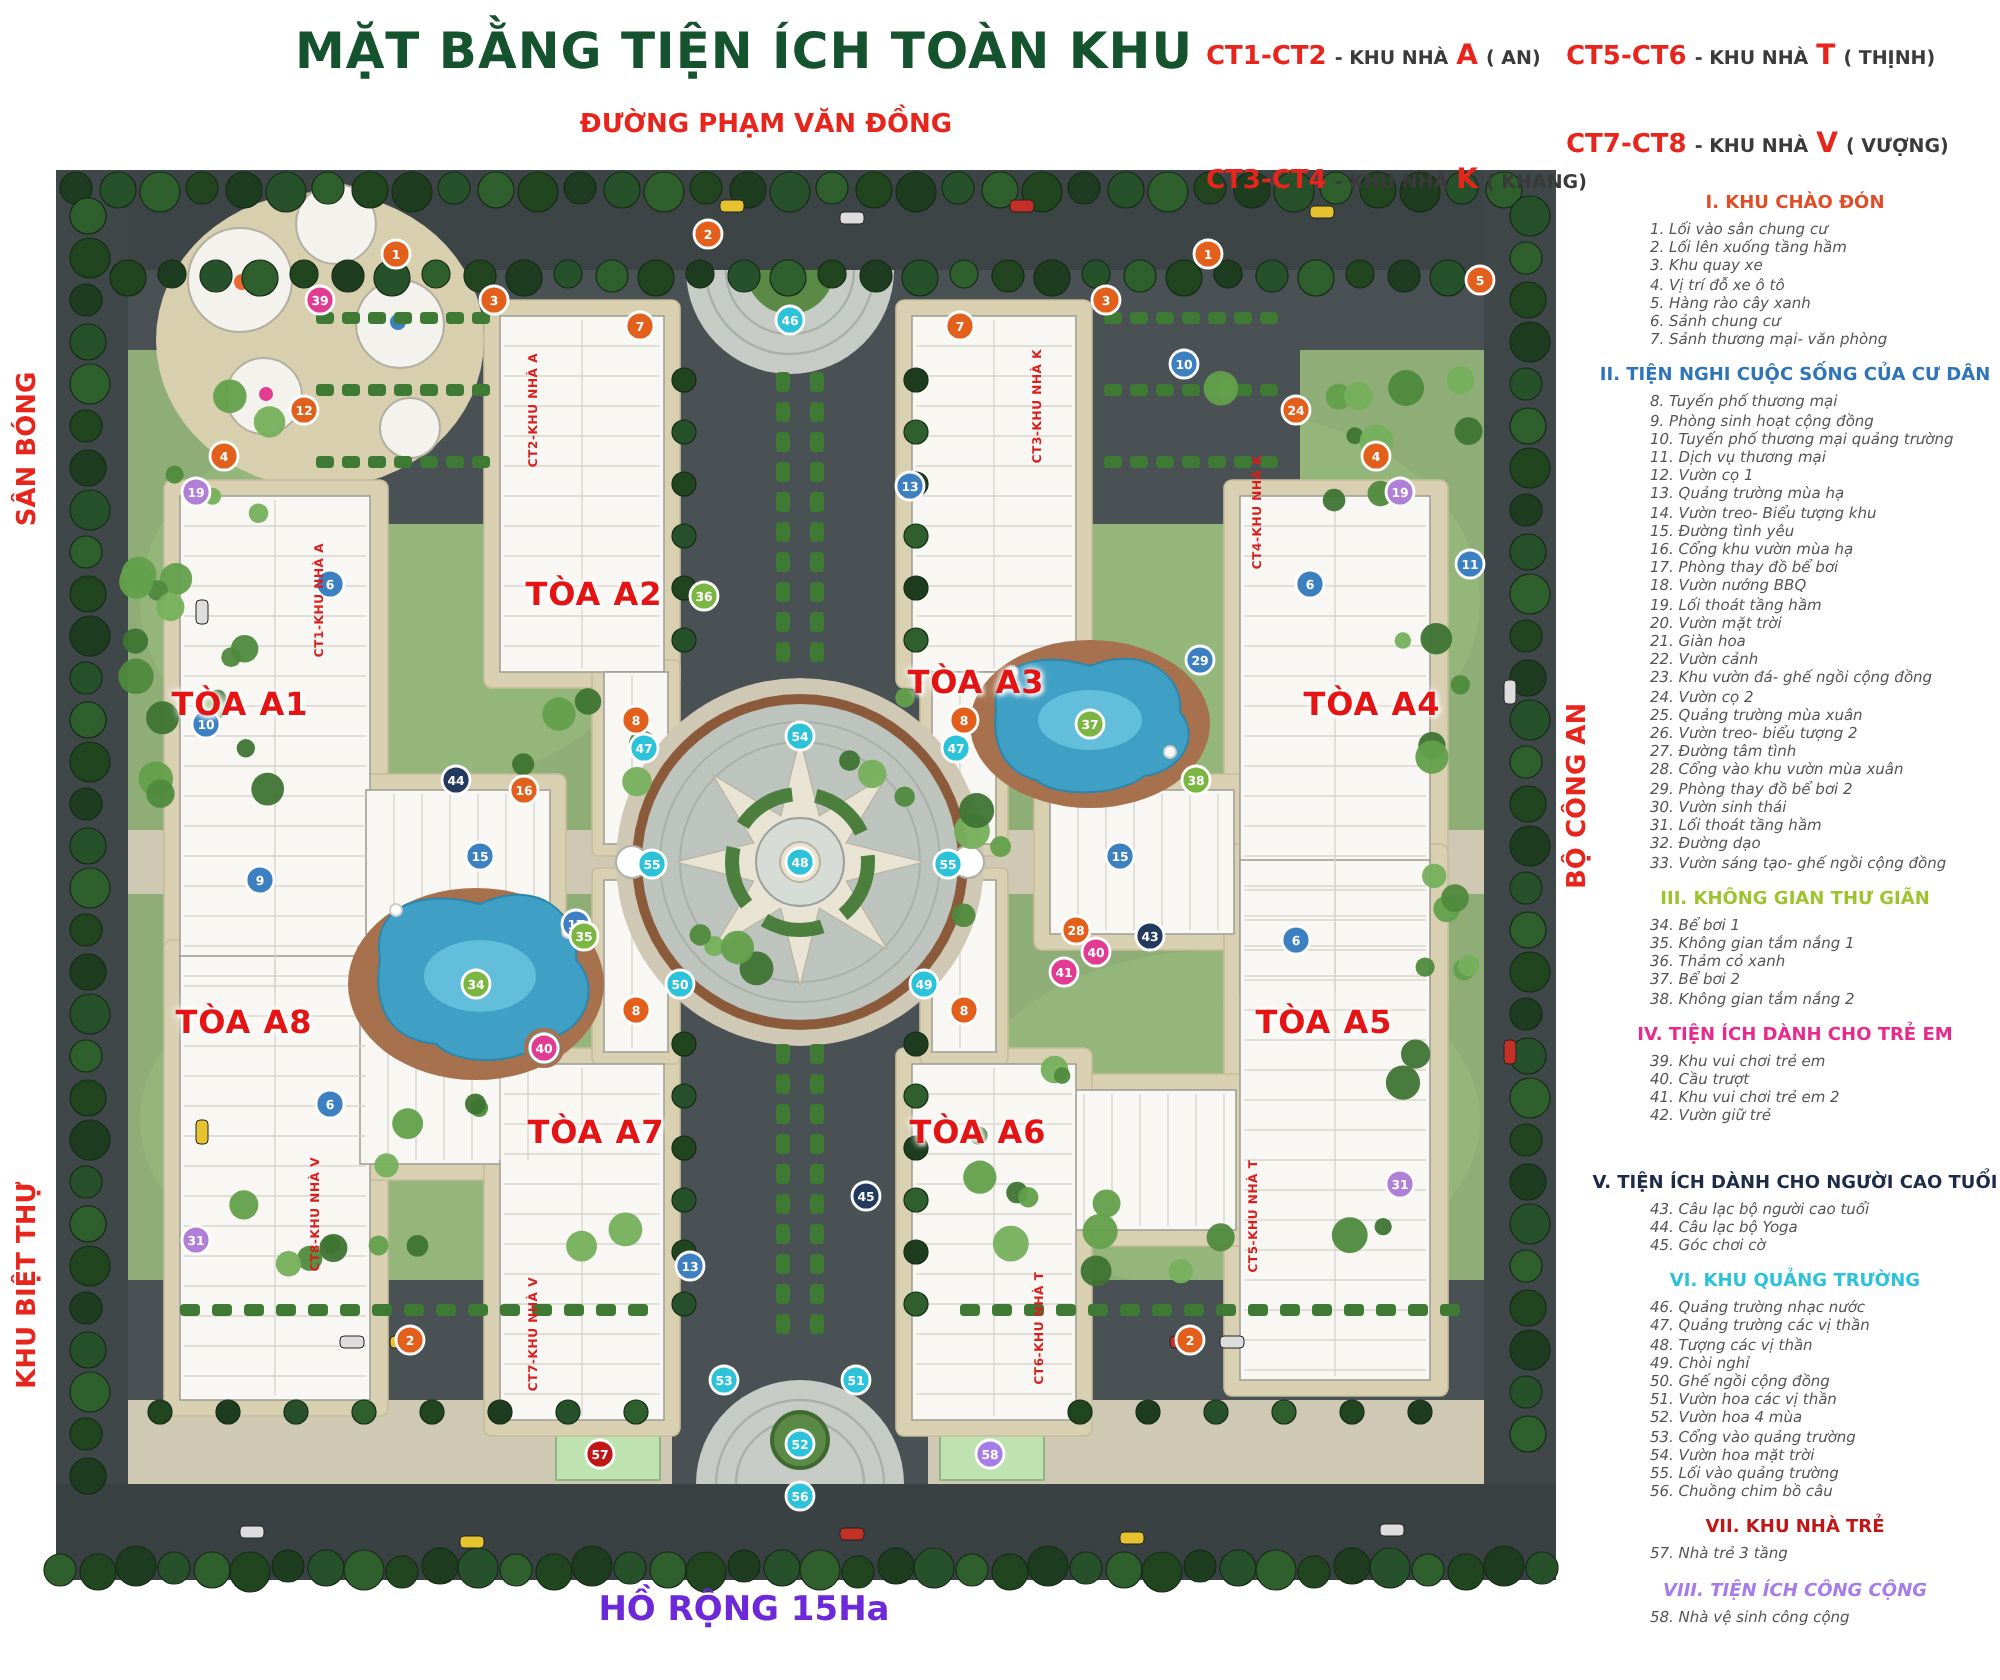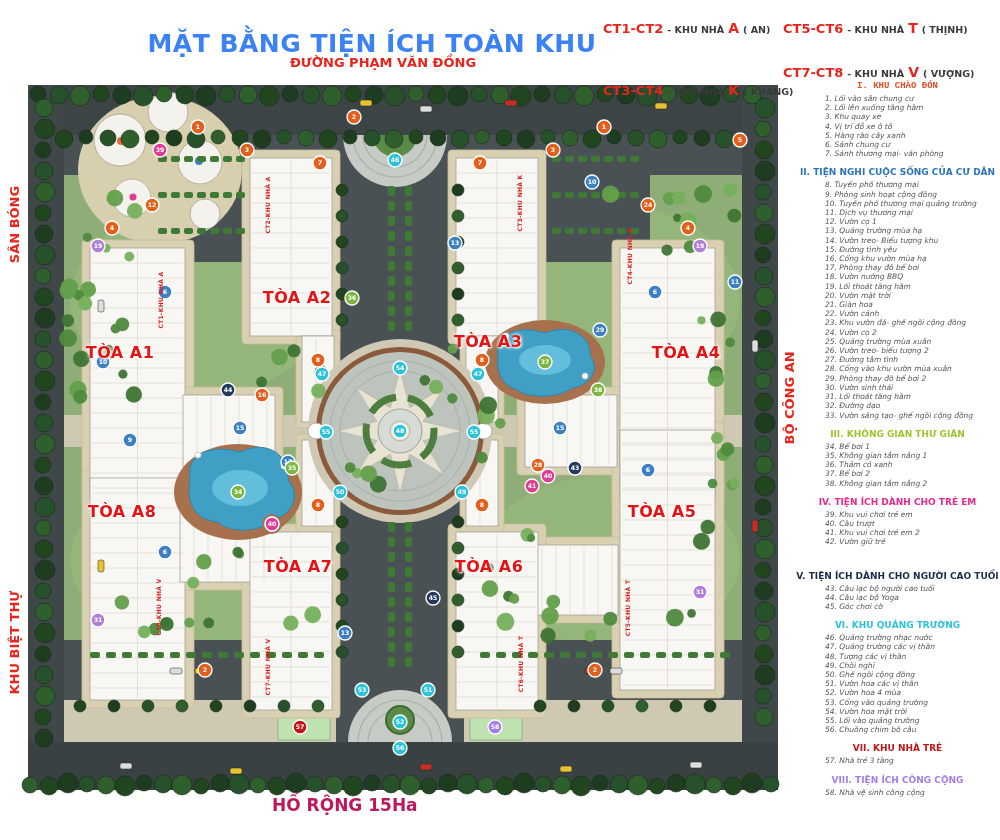--- a/index.html
+++ b/index.html
@@ -2,49 +2,49 @@
 <html><head>
 <meta charset="utf-8">
 <style>
   html,body{margin:0;padding:0;}
   body{
     width:1000px;height:840px;position:relative;overflow:hidden;background:#ffffff;
     font-family:"DejaVu Sans","Liberation Sans",sans-serif;
   }
   .abs{position:absolute;}
   
-  #title{left:142px;top:29px;width:460px;text-align:center;font-size:25px;font-weight:bold;
-         color:#3b82f6;letter-spacing:.5px;white-space:nowrap;}
+  #title{left:142px;top:11px;width:460px;text-align:center;font-size:25px;font-weight:bold;
+         color:#14532d;letter-spacing:.5px;white-space:nowrap;}
   #street-top{left:233px;top:55px;width:300px;text-align:center;font-size:13px;font-weight:bold;color:#e8251c;white-space:nowrap;}
   
   .key-col{top:20px;display:flex;flex-direction:column;gap:4px;}
   #key-col1{left:603px;width:178px;gap:46px;}
   #key-col2{left:783px;width:210px;gap:28px;}
   .key-entry{display:flex;align-items:baseline;gap:4px;white-space:nowrap;}
   .k-code{color:#e8251c;font-weight:bold;font-size:13px;}
   .k-mid{color:#3a3a3a;font-size:9.5px;font-weight:bold;}
   .k-letter{color:#e8251c;font-weight:bold;font-size:14px;}
   .k-name{color:#3a3a3a;font-size:9.5px;font-weight:bold;}
   
   .edge-label{font-size:13px;font-weight:bold;color:#e8251c;text-align:center;white-space:nowrap;
               transform:rotate(-90deg);}
   #lbl-sanbong{left:-26px;top:217px;width:80px;}
   #lbl-bietthu{left:-36px;top:637px;width:100px;}
   #lbl-congan{left:744px;top:392px;width:90px;}
-  #lbl-ho{left:272px;top:795px;width:200px;font-size:17px;font-weight:bold;color:#be185d;white-space:nowrap;}
+  #lbl-ho{left:272px;top:795px;width:200px;text-align:center;font-size:17px;font-weight:bold;color:#6d28d9;white-space:nowrap;}
   
   .tower-label{position:absolute;transform:translate(-50%,-50%);color:#e41414;font-weight:bold;
                font-size:16px;white-space:nowrap;letter-spacing:.5px;
                text-shadow:0 0 3px #fff,0 0 5px #fff,1px 1px 2px #fff;}
   .ct-label{position:absolute;transform:translate(-50%,-50%) rotate(-90deg);color:#d81f1f;
             font-weight:bold;font-size:6px;white-space:nowrap;letter-spacing:.3px;}
   
   #legend{left:795px;top:80px;width:205px;}
   .leg-h{text-align:center;font-weight:bold;font-size:9px;line-height:12px;margin:8px 0 2px;white-space:nowrap;}
-  .leg-h:first-child{margin-top:0;font-family:Liberation Mono, monospace;}
+  .leg-h:first-child{margin-top:16px;}
   .leg-i{font-size:7.5px;line-height:9.2px;font-style:italic;color:#555558;padding-left:30px;white-space:nowrap;}
   svg text{font-family:"DejaVu Sans","Liberation Sans",sans-serif;}
 </style>
 </head>
 <body>
 
 <svg id="map" class="abs" style="left:0;top:0" width="1000" height="840" viewBox="0 0 1000 840">
 
   <g>
     <rect x="28" y="85" width="750" height="50" fill="#3d4446"></rect>
@@ -1130,15 +1130,15 @@
     <div class="leg-i">49. Chòi nghỉ</div>
     <div class="leg-i">50. Ghế ngồi cộng đồng</div>
     <div class="leg-i">51. Vườn hoa các vị thần</div>
     <div class="leg-i">52. Vườn hoa 4 mùa</div>
     <div class="leg-i">53. Cổng vào quảng trường</div>
     <div class="leg-i">54. Vườn hoa mặt trời</div>
     <div class="leg-i">55. Lối vào quảng trường</div>
     <div class="leg-i">56. Chuồng chim bồ câu</div>
     <div class="leg-h" style="color: rgb(192, 22, 22);">VII. KHU NHÀ TRẺ</div>
     <div class="leg-i">57. Nhà trẻ 3 tầng</div>
-    <div class="leg-h" style="color: rgb(165, 124, 232);">VIII. TIỆN ÍCH CÔNG CỘNG</div>
+    <div class="leg-h" style="color: rgb(165, 124, 232); font-style: italic;">VIII. TIỆN ÍCH CÔNG CỘNG</div>
     <div class="leg-i">58. Nhà vệ sinh công cộng</div>
   </div>
 
 </body></html>

